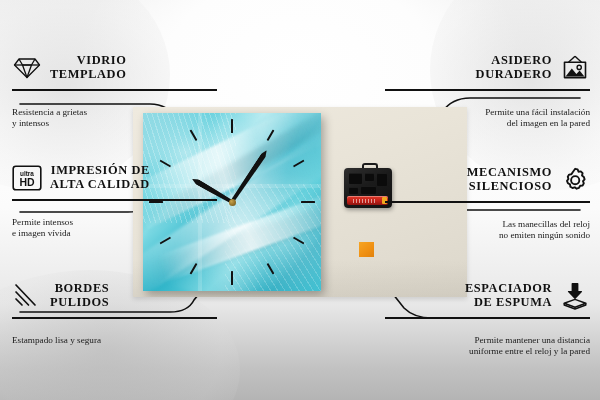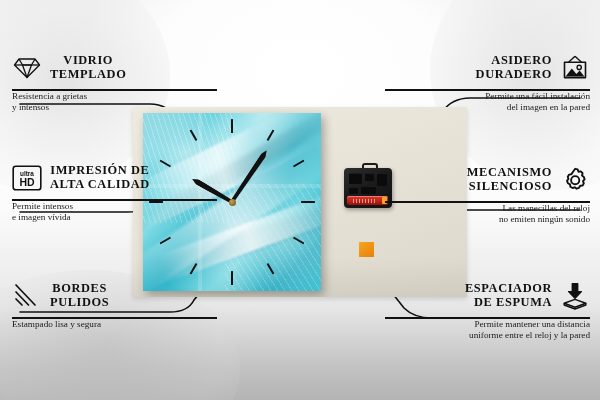--- a/index.html
+++ b/index.html
@@ -27,26 +27,26 @@
   .feature{position:absolute;width:205px;}
   .feature .head{display:flex;align-items:center;gap:8px;height:40px;}
   .feature.left .head{justify-content:flex-start;}
   .feature.right .head{justify-content:flex-end;}
   .ficon{flex:0 0 auto;width:30px;height:30px;display:flex;align-items:center;justify-content:center;}
   .ftitle{
     font-family:"Liberation Serif", serif;
     font-weight:700;letter-spacing:.6px;color:#111;
     font-size:12.4px;line-height:13.6px;text-transform:uppercase;
   }
-  .feature.left .ftitle{text-align:center;}
+  .feature.left .ftitle{text-align:right;}
   .feature.right .ftitle{text-align:right;}
   .rule{height:1.6px;background:#111;width:100%;margin-top:1px;}
   .fdesc{
     font-family:"Liberation Serif", serif;
-    font-size:9.2px;line-height:11.2px;color:#1a1a1a;margin-top:0;
+    font-size:9.2px;line-height:11.2px;color:#1a1a1a;margin-top:16px;
   }
   .feature.left .fdesc{text-align:left;}
   .feature.right .fdesc{text-align:right;}
 
   
   #f-vidrio     {left:12px; top:48px;}
   #f-impresion  {left:12px; top:158px;}
   #f-bordes     {left:12px; top:276px;}
   #f-asidero    {right:10px; top:48px;}
   #f-mecanismo  {right:10px; top:160px;}

